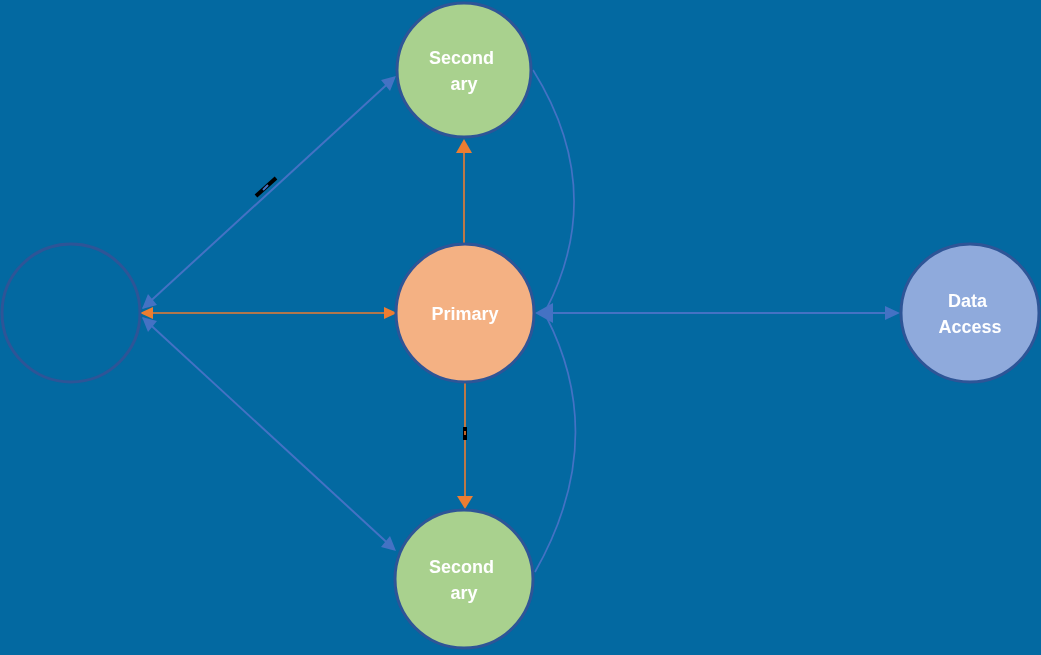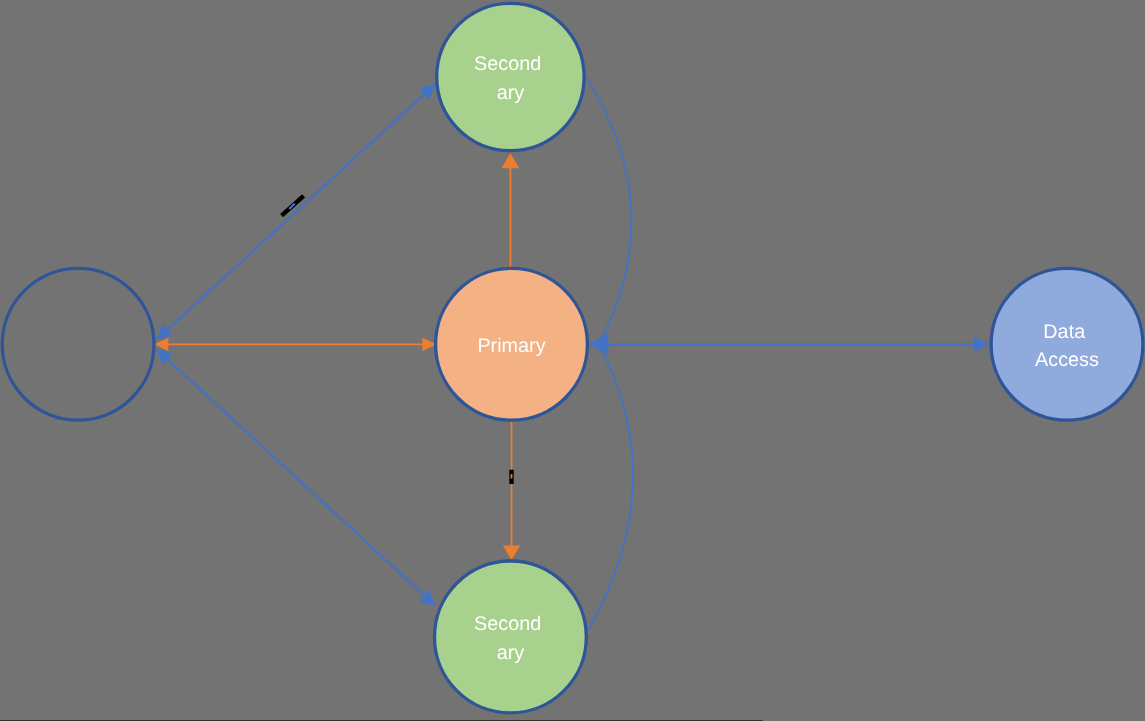--- a/index.html
+++ b/index.html
@@ -4,22 +4,23 @@
 <style>
   html, body {
     margin: 0;
     padding: 0;
     background: #000000;
   }
   .stage {
     position: relative;
     width: 1041px;
     height: 655px;
-    background: #737373;
+    background: #0369a1;
     overflow: hidden;
+    font-weight: bold;
   }
   svg { display: block; }
   .node-label {
     font-family: "Liberation Sans", sans-serif;
     font-size: 18px;
     text-anchor: middle;
   }
   .connector { fill: none; stroke-linecap: butt; }
 </style>
 </head>

